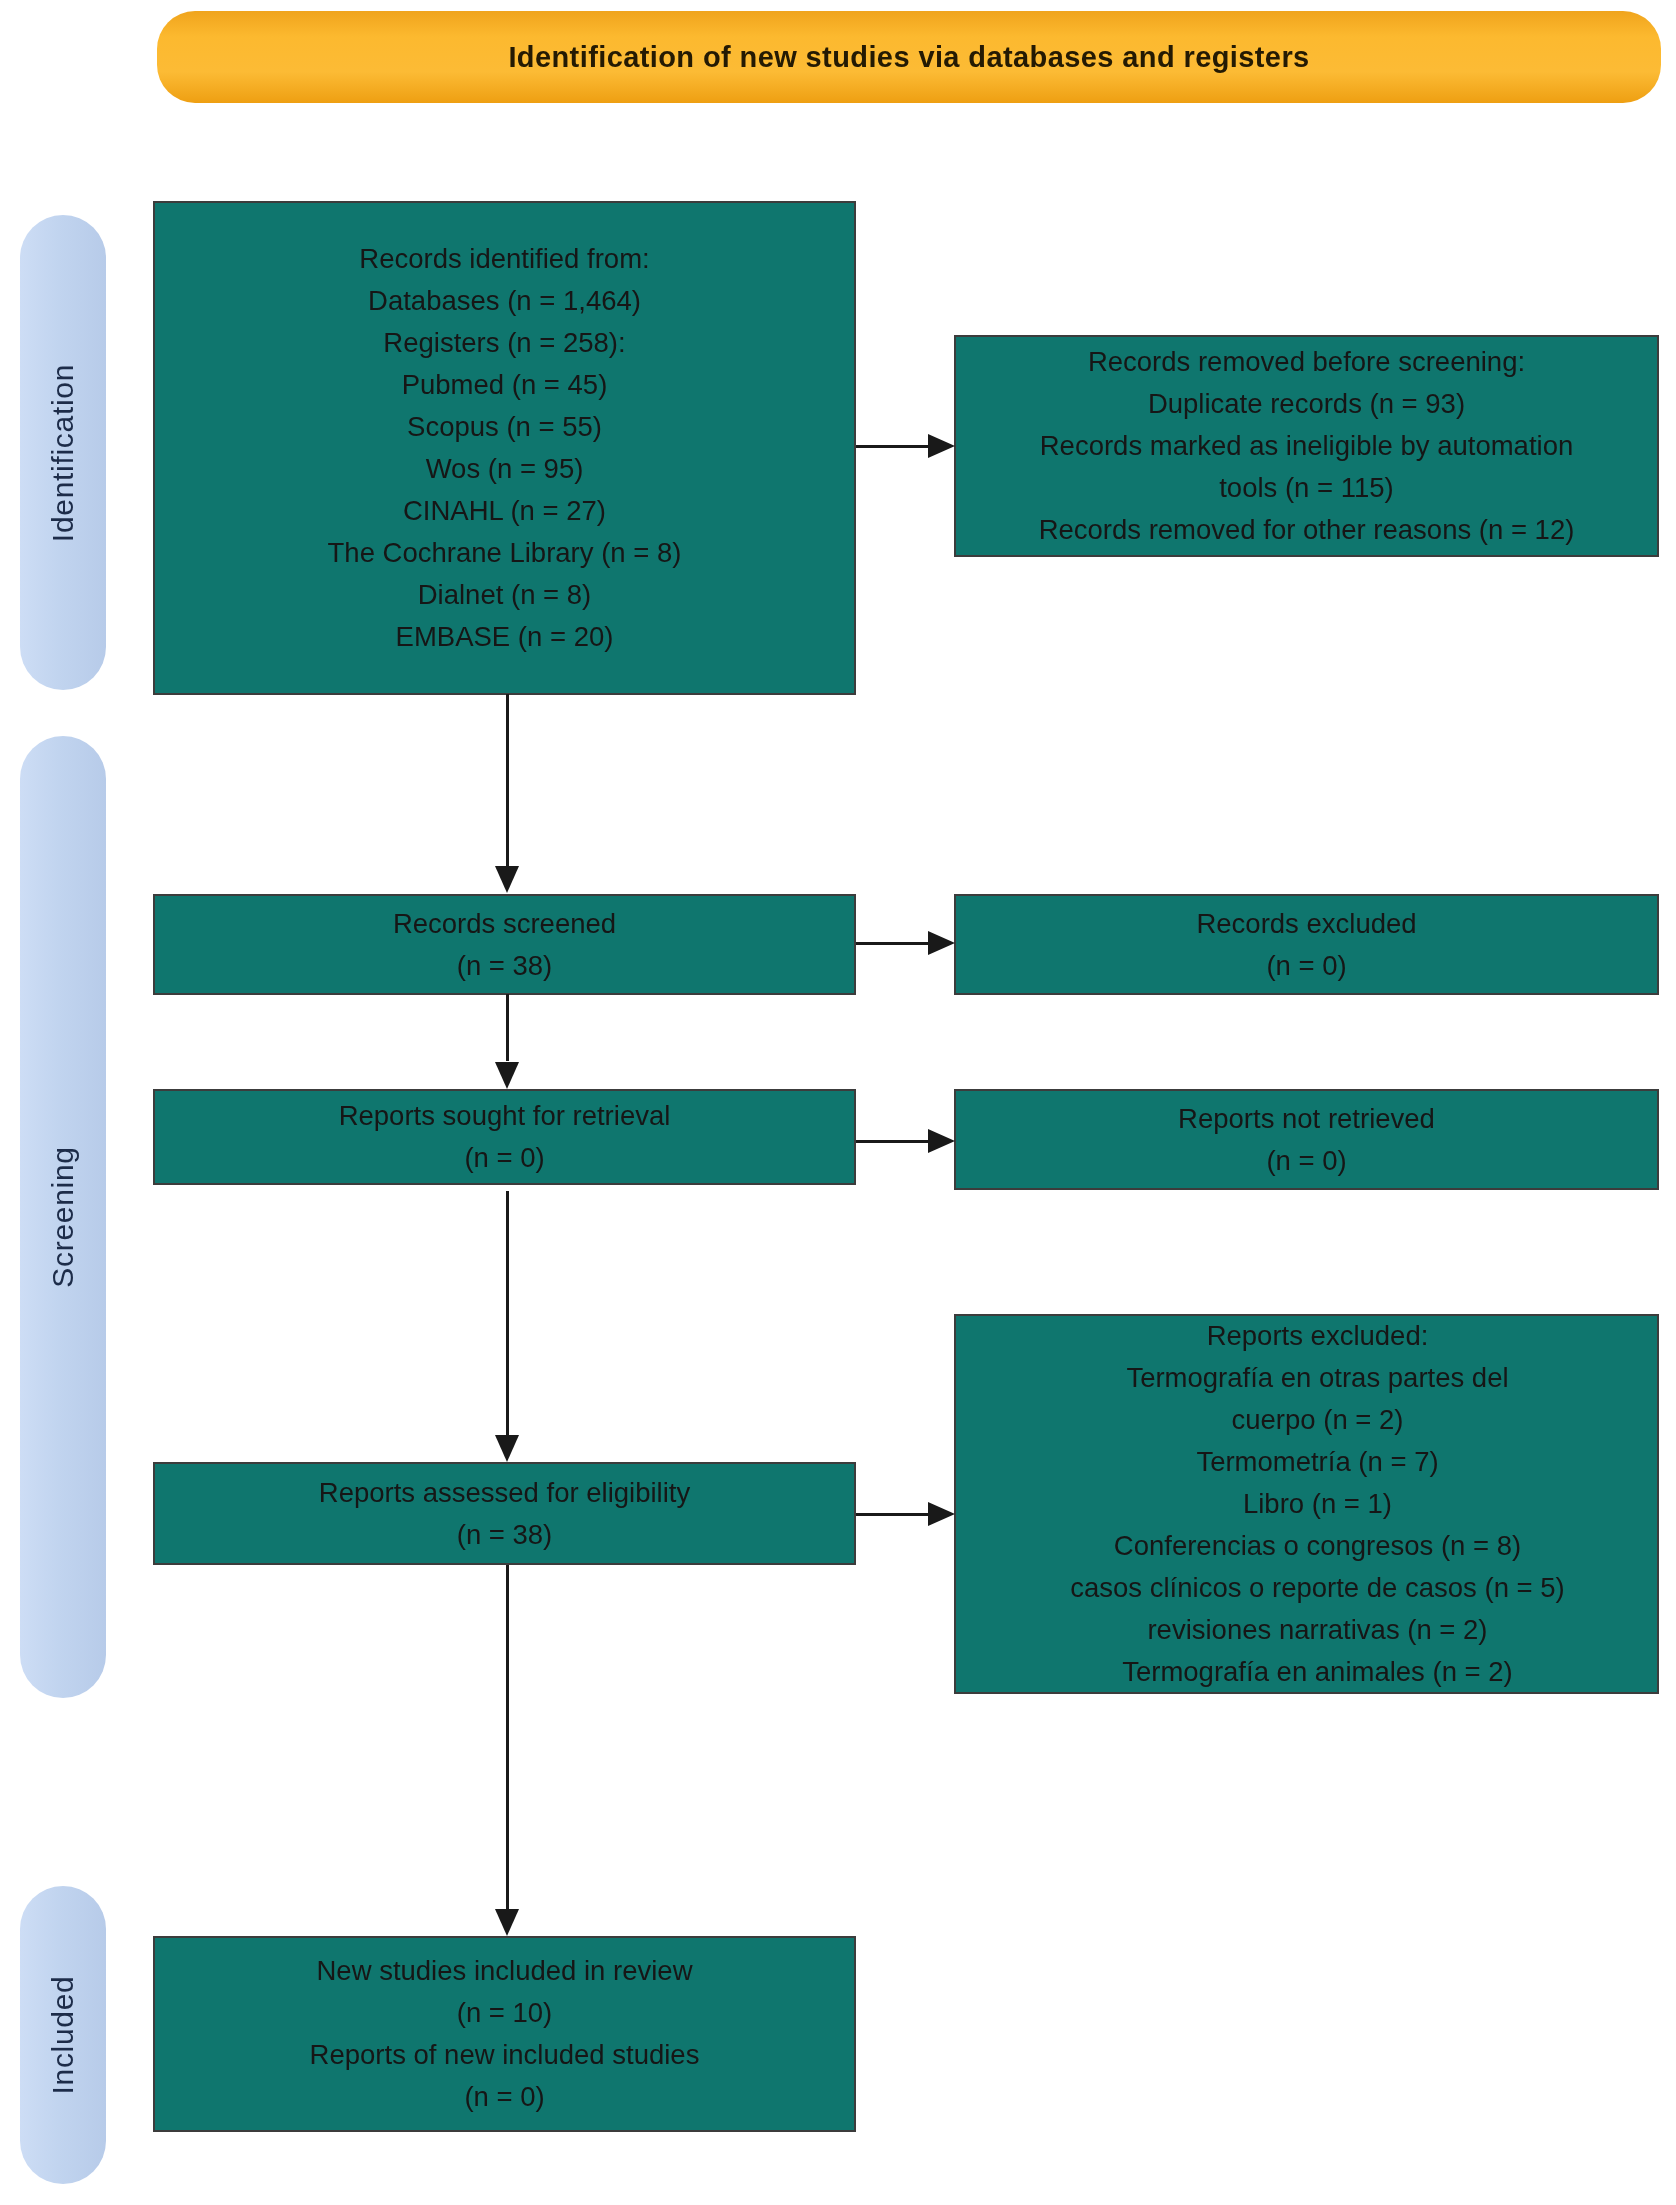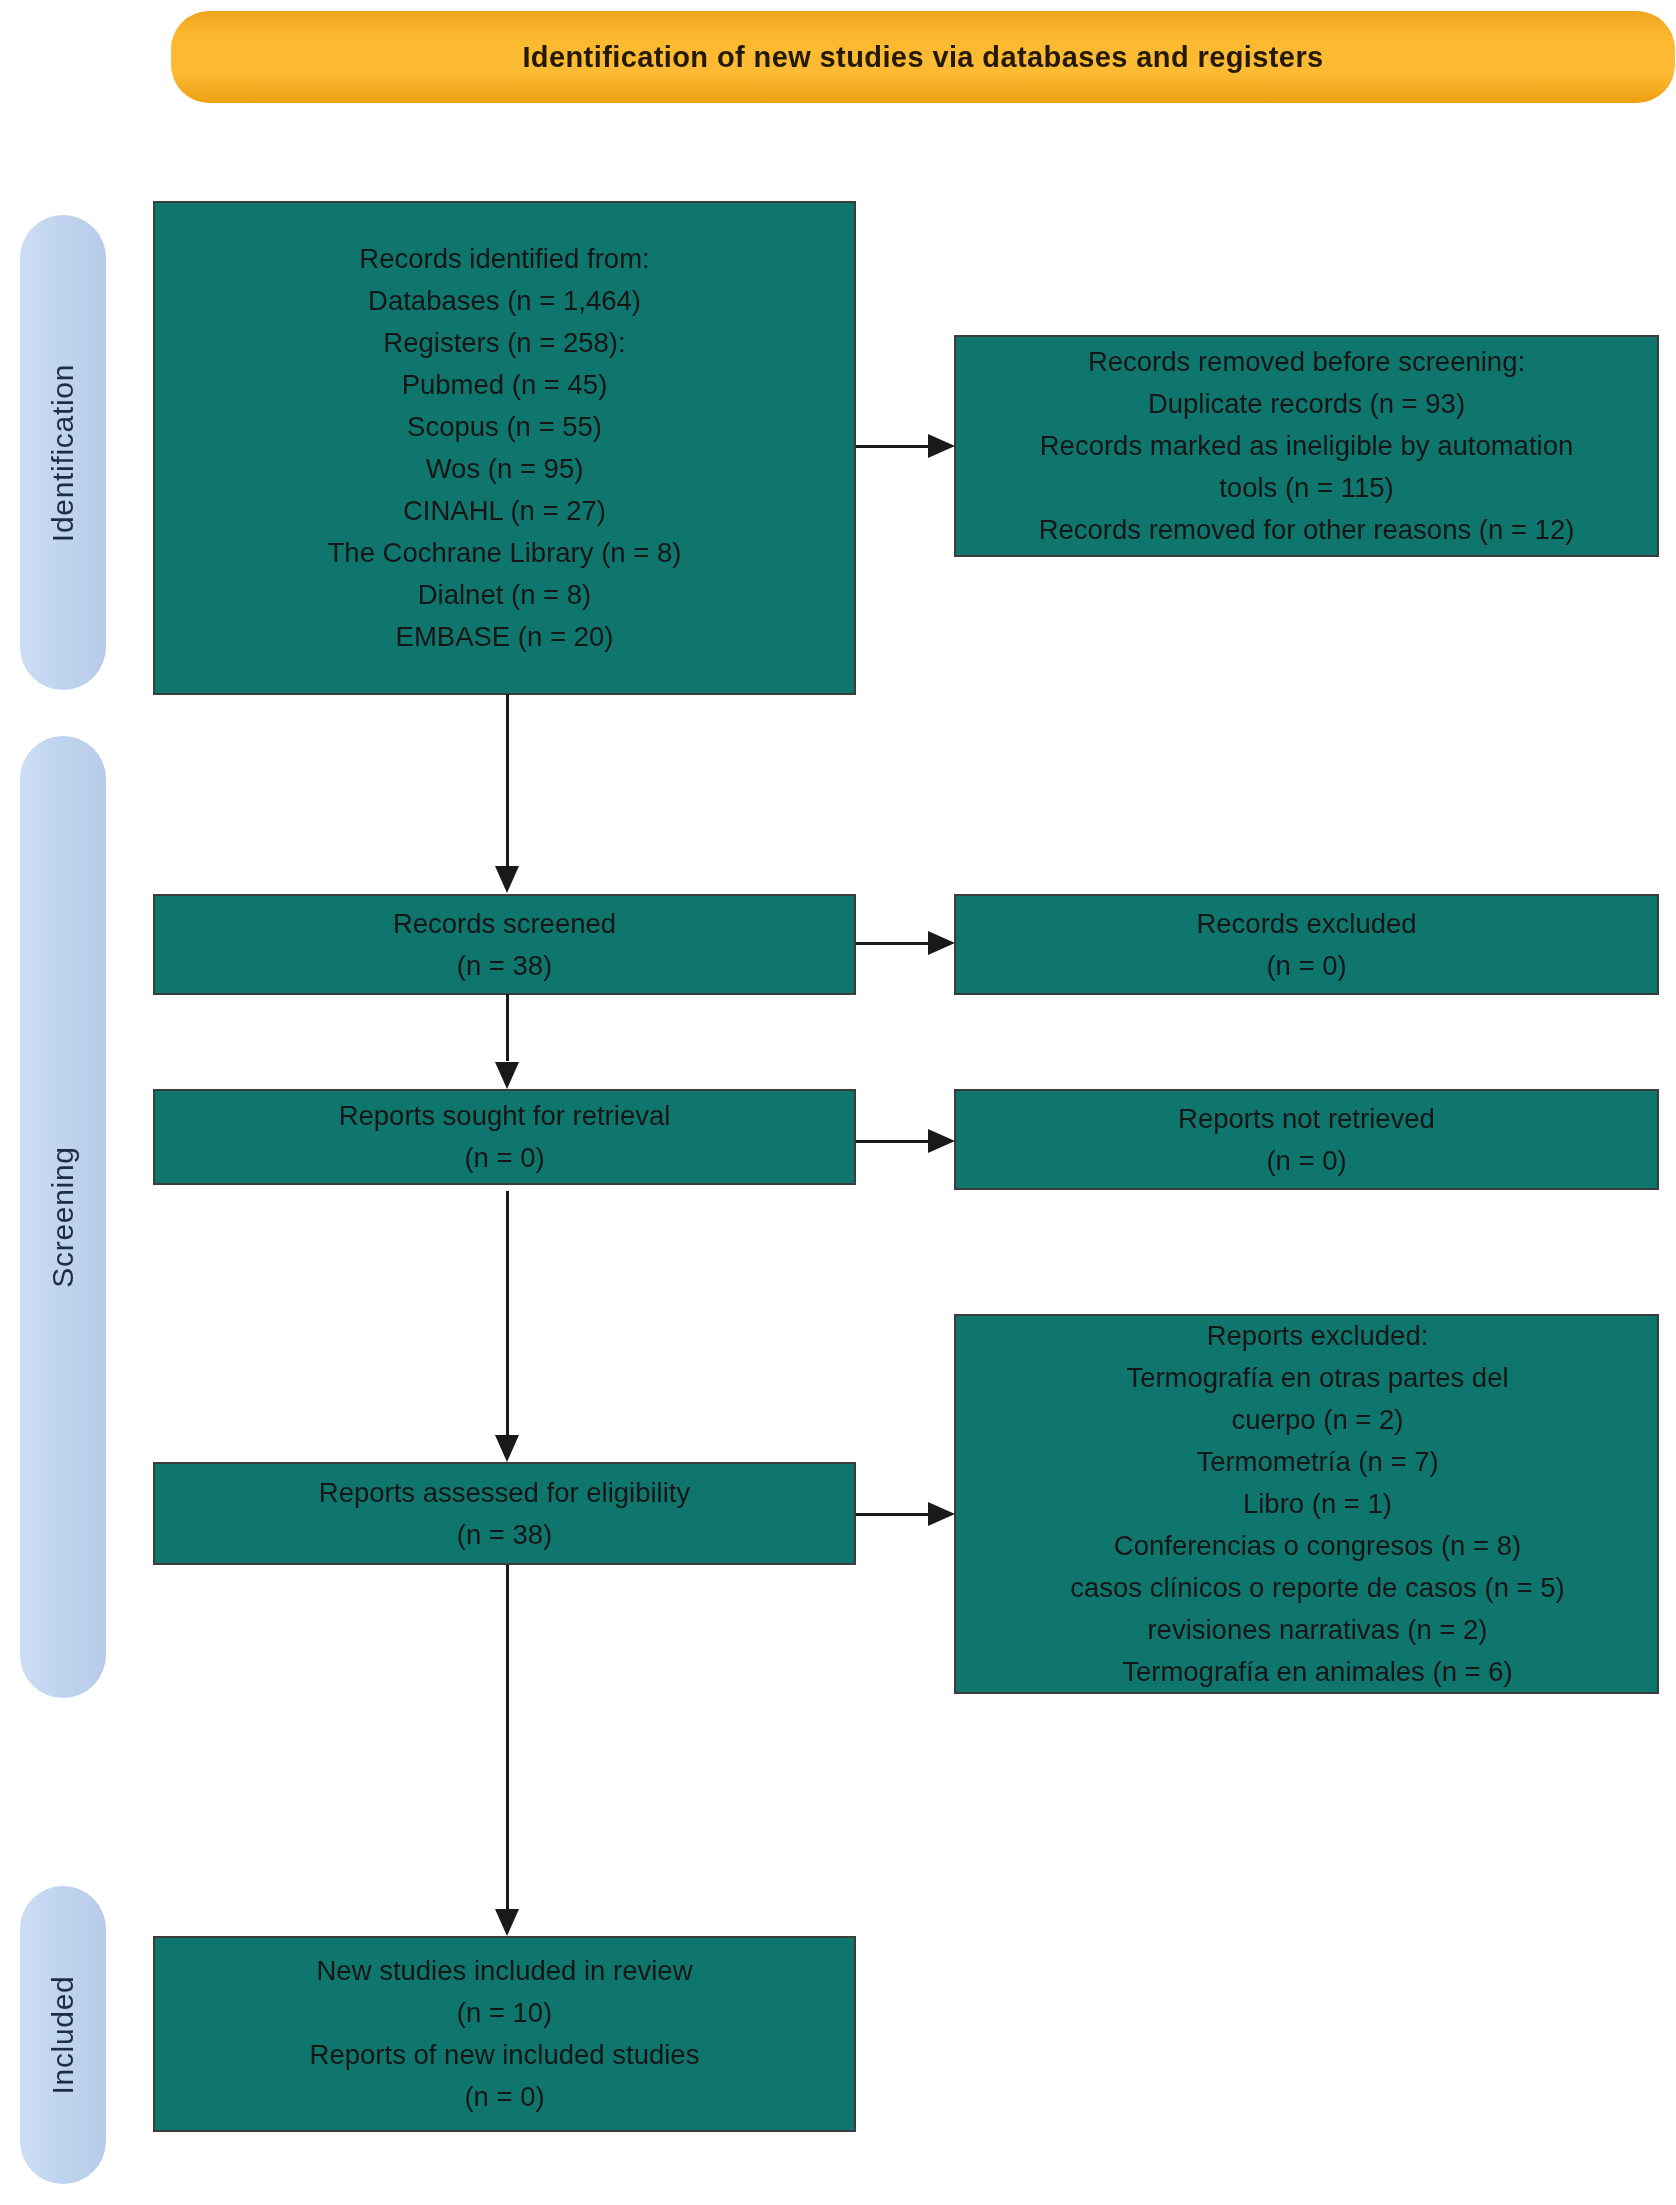--- a/index.html
+++ b/index.html
@@ -8,21 +8,21 @@
     width: 1676px; height: 2205px;
     background: #ffffff;
     font-family: "Liberation Sans", sans-serif;
     position: relative;
     overflow: hidden;
   }
   .canvas { position: absolute; inset: 0; }
 
   .header-banner {
     position: absolute;
-    left: 171px; top: 11px; width: 1504px; height: 92px;
+    left: 157px; top: 11px; width: 1504px; height: 92px;
     border-radius: 38px;
     background: linear-gradient(180deg, #f0a41d 0%, #fcb92f 28%, #fcbb35 66%, #ee9f12 100%);
     display: flex; align-items: center; justify-content: center;
     font-size: 29px; font-weight: 700; color: #241a03;
     letter-spacing: 0.4px;
   }
 
   .stage-pill {
     position: absolute;
     left: 20px; width: 86px;
@@ -157,21 +157,21 @@
 
   <div class="flow-box box-repexcluded">
     <div>Reports excluded:</div>
     <div>Termografía en otras partes del</div>
     <div>cuerpo (n = 2)</div>
     <div>Termometría (n = 7)</div>
     <div>Libro (n = 1)</div>
     <div>Conferencias o congresos (n = 8)</div>
     <div>casos clínicos o reporte de casos (n = 5)</div>
     <div>revisiones narrativas (n = 2)</div>
-    <div>Termografía en animales (n = 6)</div>
+    <div>Termografía en animales (n = 2)</div>
   </div>
 
   <div class="flow-box box-assessed">
     <div>Reports assessed for eligibility</div>
     <div>(n = 38)</div>
   </div>
 
   <div class="flow-box box-newstudies">
     <div>New studies included in review</div>
     <div>(n = 10)</div>

